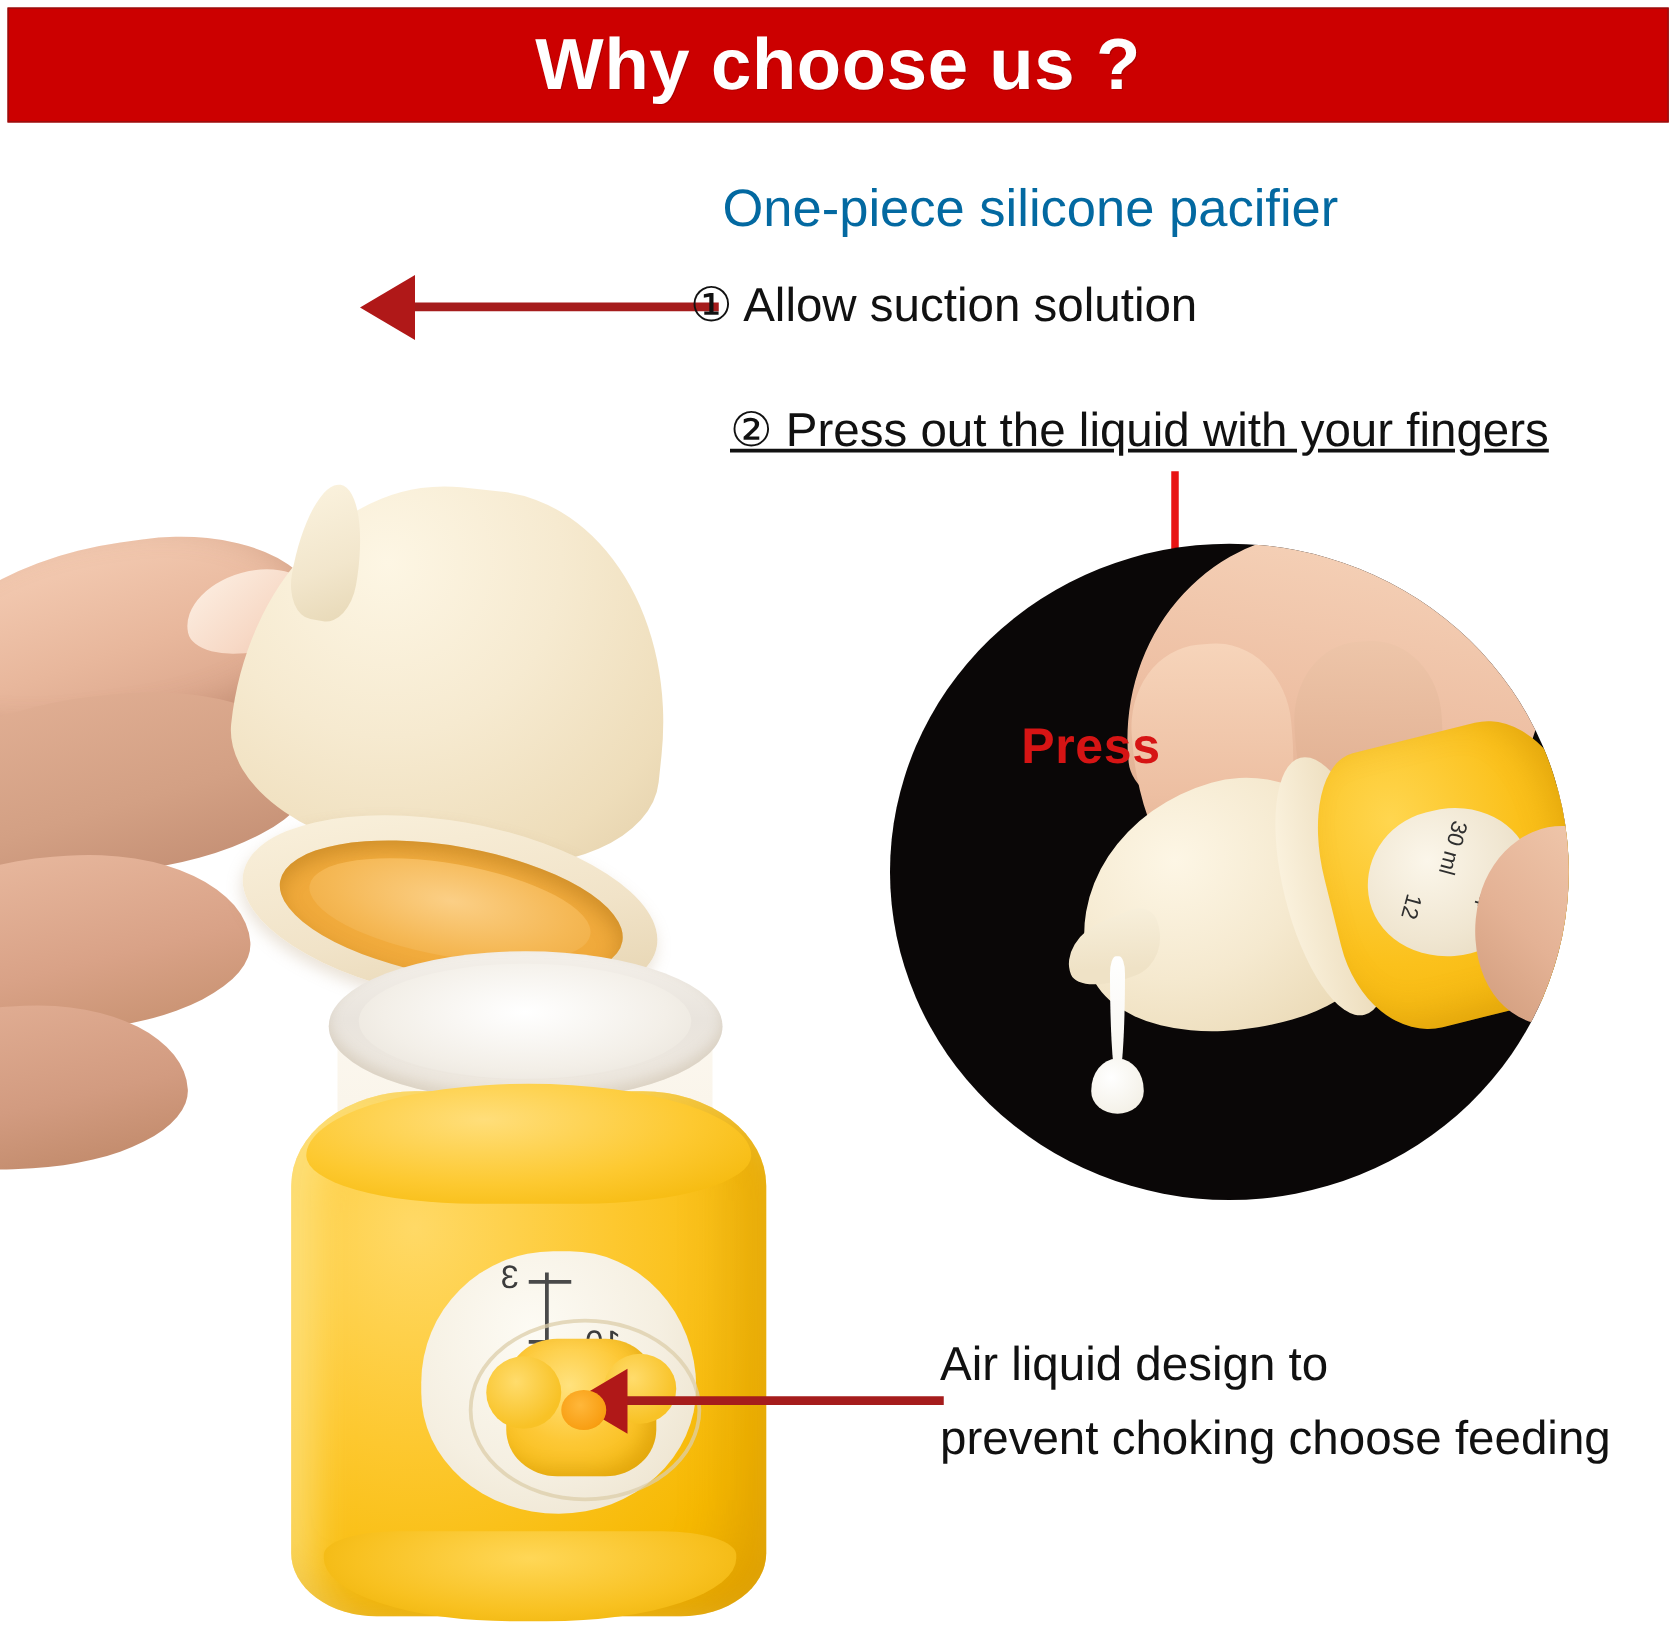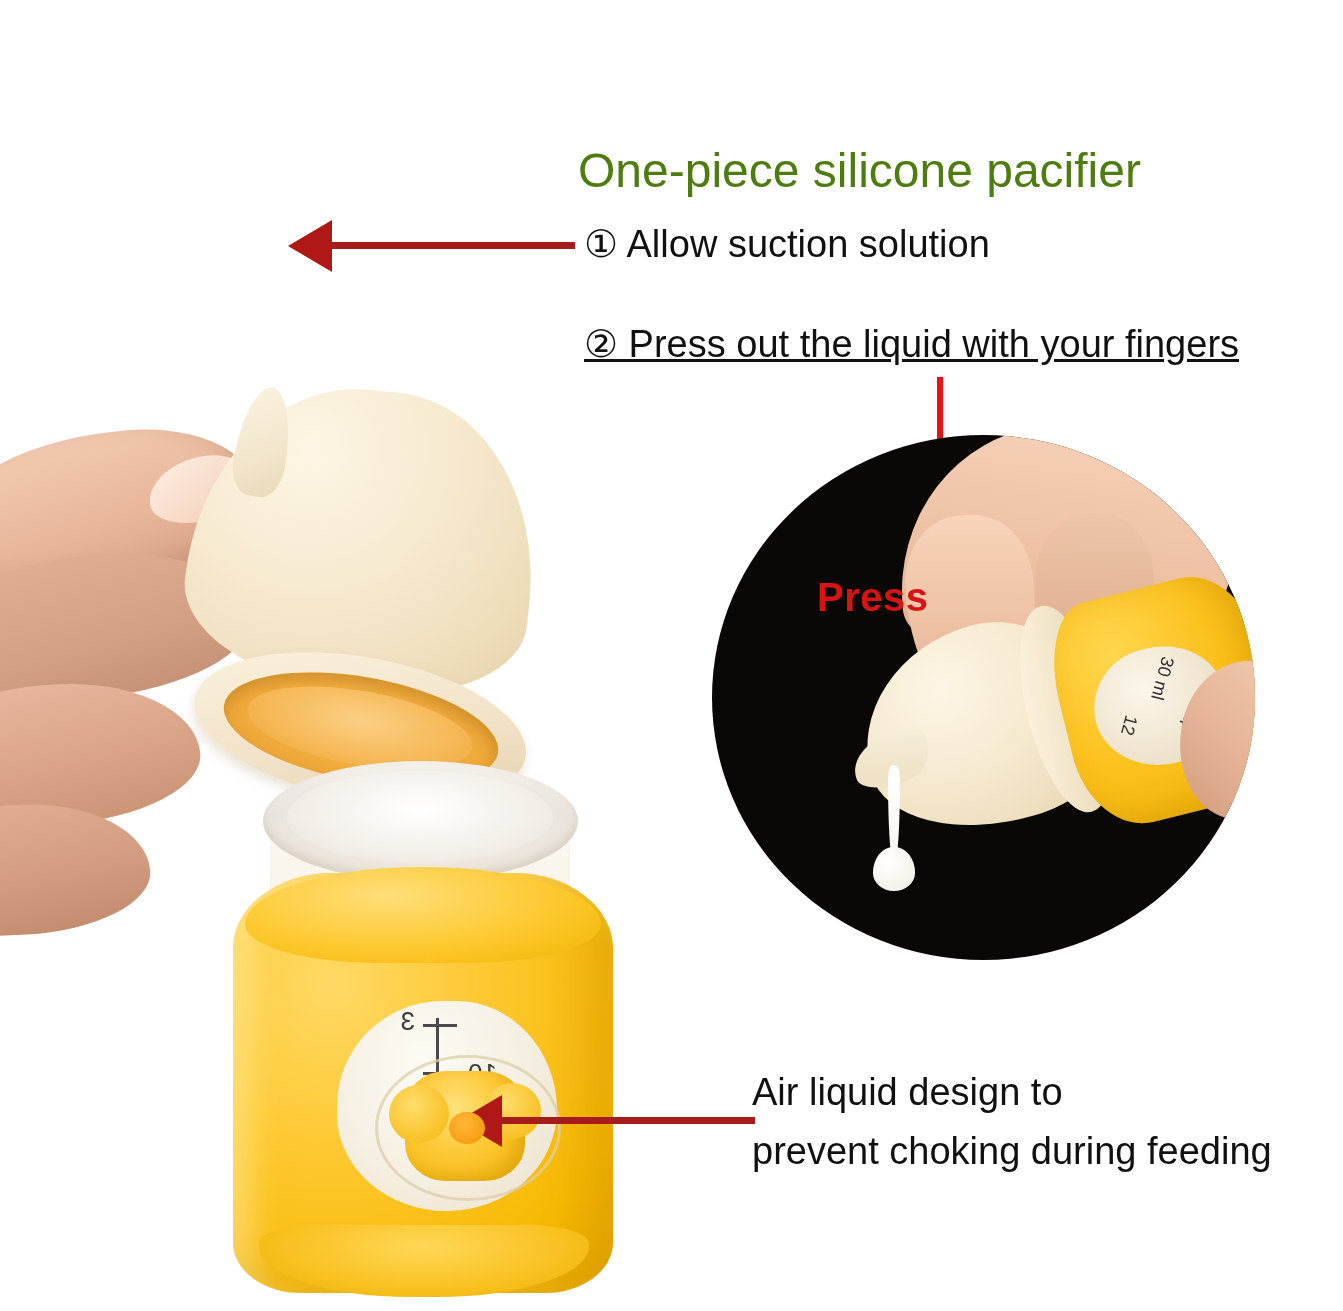--- a/index.html
+++ b/index.html
@@ -40,31 +40,31 @@
     line-height: 1;
     text-shadow: 1px 1px 0 rgba(120,0,0,0.35);
     white-space: nowrap;
   }
 
   
   .heading {
     position: absolute;
     left: 578px;
     top: 143px;
-    font-size: 48px;
-    color: #4d7c0f;
+    font-size: 42px;
+    color: #0369a1;
     white-space: nowrap;
   }
   .bullet {
     position: absolute;
     font-size: 38px;
     color: #111111;
     white-space: nowrap;
   }
-  .bullet-1 { left: 584px; top: 222px; text-align: center; }
+  .bullet-1 { left: 552px; top: 222px; text-align: center; }
   .bullet-2 { left: 584px; top: 322px; text-decoration: underline; }
 
   .caption-valve {
     position: absolute;
     left: 752px;
     top: 1063px;
     font-size: 38px;
     color: #111111;
     line-height: 1.55;
     white-space: nowrap;
@@ -519,20 +519,23 @@
     height: 44px;
     background: radial-gradient(circle at 38% 34%, #ffffff 0%, #f4f1e8 75%);
     border-radius: 50% 50% 52% 52% / 60% 60% 42% 42%;
   }
 </style>
 </head>
 <body>
 
 <div id="page">
 
+  <div class="banner">
+    <div class="banner-title">Why choose us ?</div>
+  </div>
 
   <div class="photo-nipple">
     <div class="hand-a"></div>
     <div class="nail-a"></div>
     <div class="hand-b"></div>
     <div class="hand-c"></div>
     <div class="hand-d"></div>
     <div class="nipple-body"></div>
     <div class="nipple-tip"></div>
     <div class="nipple-rim"></div>
@@ -589,16 +592,16 @@
     <div class="valve-ring"></div>
     <div class="valve"></div>
     <div class="valve-center"></div>
     <div class="sleeve-foot"></div>
   </div>
 
   <div class="arrow-left" id="arrow-valve"></div>
 
   <div class="caption-valve">
     <div>Air liquid design to</div>
-    <div>prevent choking during feeding</div>
+    <div>prevent choking choose feeding</div>
   </div>
 
 </div>
 
 </body></html>

